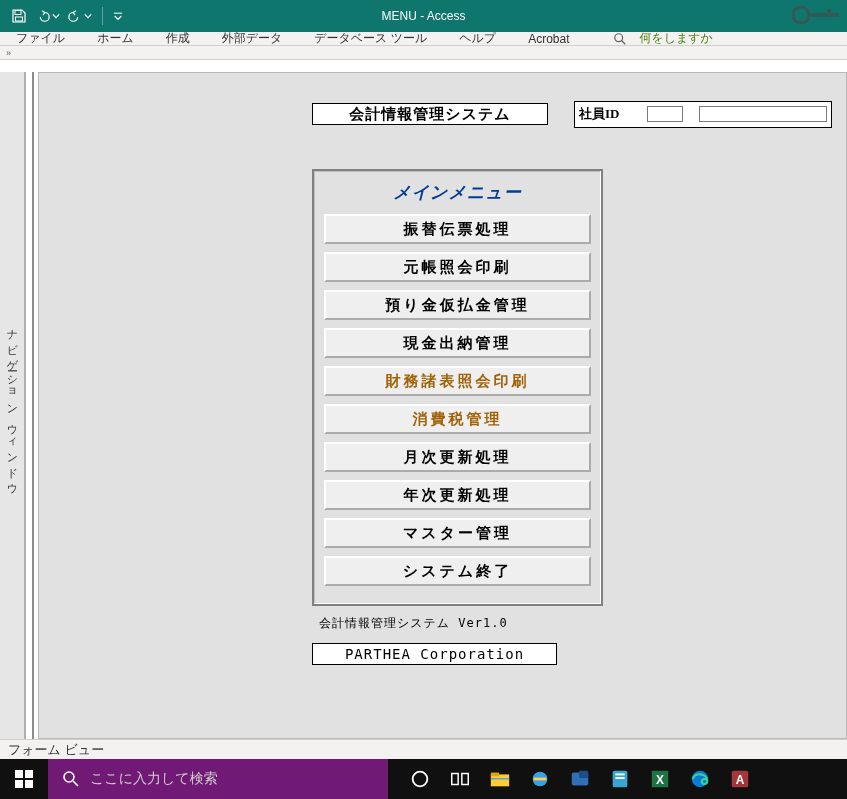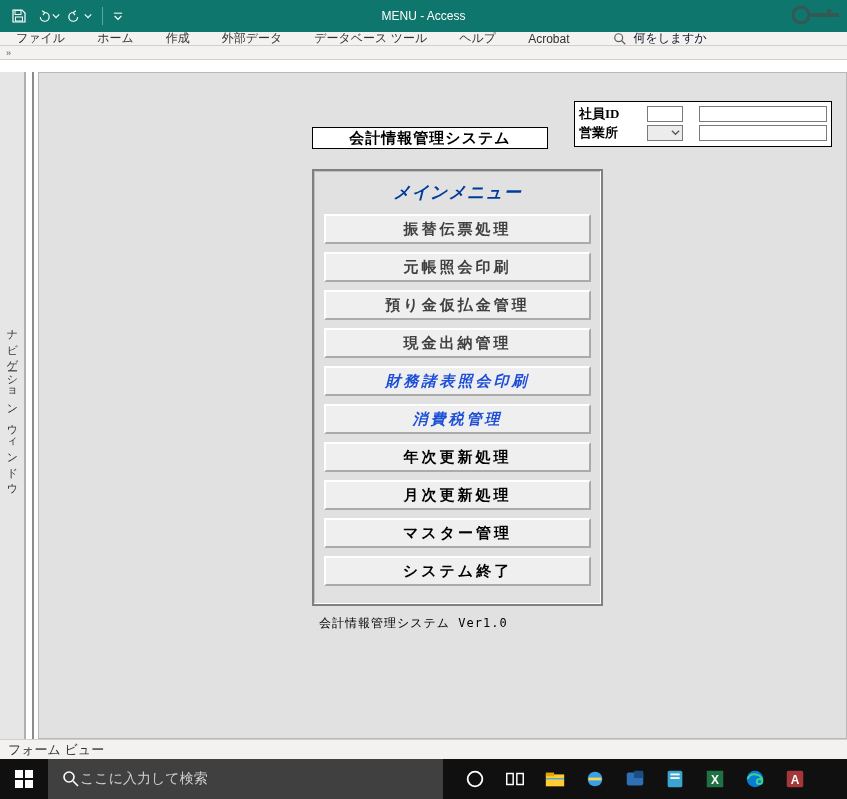--- a/index.html
+++ b/index.html
@@ -11,65 +11,65 @@
 .qat .save-icon-box { width: 18px; height: 18px; display: flex; align-items: center; justify-content: center; }
 .qat svg { display: block; }
 .qat .grp { display: flex; align-items: center; gap: 2px; }
 .qat .sep { width: 1px; height: 18px; background: rgba(255,255,255,.35); margin: 0 2px; }
 .title-center { position: absolute; left: 50%; transform: translateX(-50%); }
 .title-right-deco { position: absolute; right: 6px; top: 2px; opacity: .35; }
 
 
 .ribbon { height: 14px; background: #f3f2f1; border-bottom: 1px solid #d0cfce; display: flex; align-items: center; font-size: 12px; color: #323130; padding-left: 10px; gap: 20px; }
 .ribbon .tab { padding: 4px 6px; cursor: default; }
-.ribbon .search { display: flex; align-items: center; gap: 6px; color: #0f172a; margin-left: 18px; text-align: right; }
+.ribbon .search { display: flex; align-items: center; gap: 12px; color: #4d7c0f; margin-left: 18px; text-align: right; }
 .ribbon .search svg { width: 14px; height: 14px; }
 
 
 .collapse-strip { height: 14px; background: #f3f2f1; border-bottom: 1px solid #d0cfce; display: flex; align-items: center; padding-left: 6px; font-size: 9px; color: #555; }
 
 
 .workspace { position: absolute; top: 72px; left: 0; right: 0; bottom: 60px; display: flex; }
 .nav-pane-tab { width: 26px; background: #e6e6e6; border-right: 2px solid #b0b0b0; display: flex; align-items: center; justify-content: center; }
 .nav-pane-tab .vtxt { writing-mode: vertical-rl; font-size: 11px; color: #333; letter-spacing: 2px; }
 .form-scroll-area { position: relative; flex: 1; background: #fff; overflow:hidden; }
 .form-scroll-area::before { content: ""; position: absolute; left: 6px; top: 0; bottom: 0; width: 2px; background: #8c8c8c; }
 .form-surface { position: absolute; left: 12px; top: 0; right: 0; bottom: 0; background: #e1e1e1; border: 1px solid #b8b8b8; }
 
 
-.sys-title-box { position:absolute; left:273px; top:30px; width:236px; height:22px; background:#fff; border:1px solid #000; display:flex; align-items:center; justify-content:center; font-family:"MS Mincho","Yu Mincho",serif; font-size:15px; font-weight:bold; letter-spacing:1px;margin-top:24px; }
+.sys-title-box { position:absolute; left:273px; top:30px; width:236px; height:22px; background:#fff; border:1px solid #000; display:flex; align-items:center; justify-content:center; font-family:"MS Mincho","Yu Mincho",serif; font-size:15px; font-weight:bold; letter-spacing:1px; }
 
 
 .emp-box { position:absolute; left:535px; top:28px; width:258px; border:1px solid #000; background:#fff; padding:2px 4px 4px 4px; }
 .emp-row { display:flex; align-items:center; height:19px; gap:16px; }
 .emp-lab { width:52px; font-family:"MS Mincho",serif; font-size:13px; font-weight:bold; }
 .emp-field-short { width:36px; height:16px; border:1px solid #7a7a7a; background:#fff; }
 .emp-field-long { flex:1; height:16px; border:1px solid #7a7a7a; background:#fff; }
 .emp-combo { width:36px; height:16px; border:1px solid #7a7a7a; background:#ececec; display:flex; align-items:center; justify-content:flex-end; padding-right:2px; }
 .emp-combo svg{width:9px;height:9px;}
 
 
 .menu-panel { position:absolute; left:273px; top:96px; width:291px; border:2px solid #808080; background:#e1e1e1; box-shadow: inset -1px -1px 0 #fff, inset 1px 1px 0 #c0c0c0; padding:6px 10px 10px 10px; }
 .menu-panel .hdr { text-align:center; font-family:"MS Mincho","Yu Mincho",serif; font-size:17px; font-weight:bold; font-style:italic; color:#003b99; margin:4px 0 10px 0; letter-spacing:1px; }
 .menu-btn { display:block; width:100%; height:30px; margin-bottom:8px; background:#efefef; border:2px outset #fff; font-family:"MS Mincho","Yu Mincho",serif; font-size:15px; font-weight:bold; letter-spacing:3px; cursor:default; }
-.menu-btn.blue { color:#404040; }
-.menu-btn.red  { color:#1d4ed8;font-style:italic; }
+.menu-btn.blue { color:#000000; }
+.menu-btn.red  { color:#a16207; }
 .menu-btn.black{ color:#000; }
 
 
 .ver-label { position:absolute; left:280px; top:542px; font-family:"MS Gothic",monospace; font-size:12px; letter-spacing:1px; }
 .company-box { position:absolute; left:273px; top:570px; width:245px; height:22px; background:#fff; border:1px solid #000; display:flex; align-items:center; justify-content:center; font-family:"MS Gothic",monospace; font-size:14px; letter-spacing:1px; }
 
 
 .statusbar { position:absolute; left:0; right:0; bottom:40px; height:20px; background:#f3f2f1; border-top:1px solid #d0cfce; font-size:13px; color:#323130; display:flex; align-items:center; padding-left:8px; }
 
 
 .taskbar { position:absolute; left:0; right:0; bottom:0; height:40px; background:#101010; display:flex; align-items:center; }
 .taskbar .start { width:48px; height:40px; display:flex; align-items:center; justify-content:center; }
-.taskbar .search-box { width:395px; height:40px; background:#404040; display:flex; align-items:center; padding-left:14px; color:#cfcfcf; font-size:14px; }
+.taskbar .search-box { width:340px; height:40px; background:#701a75; display:flex; align-items:center; gap:10px; padding-left:14px; color:#cfcfcf; font-size:14px; }
 .taskbar .tray { flex:1; display:flex; align-items:center; gap:12px; padding-left:18px; }
 .taskbar .tb-icon { width:28px; height:28px; display:flex; align-items:center; justify-content:center; }
 .taskbar .tb-icon svg { width:22px; height:22px; }
 </style>
 </head>
 <body>
 
 <div class="titlebar">
   <div class="qat">
     <span class="save-icon-box">
@@ -144,47 +144,39 @@
     <div class="form-surface">
 
       <div class="sys-title-box">会計情報管理システム</div>
 
       <div class="emp-box">
         <div class="emp-row">
           <span class="emp-lab">社員ID</span>
           <span class="emp-field-short"></span>
           <span class="emp-field-long"></span>
         </div>
-        <div class="emp-row">
-          <span class="emp-lab">営業所</span>
-          <span class="emp-combo">
-            <svg viewBox="0 0 10 10">
-                <path d="M1 3l4 4 4-4" fill="none" stroke="#555" stroke-width="1.4"></path>
-              </svg>
-          </span>
-          <span class="emp-field-long"></span>
-        </div>
       </div>
 
       <div class="menu-panel">
         <div class="hdr">メインメニュー</div>
         <button class="menu-btn blue">振替伝票処理</button>
         <button class="menu-btn blue">元帳照会印刷</button>
         <button class="menu-btn blue">預り金仮払金管理</button>
         <button class="menu-btn blue">現金出納管理</button>
         <button class="menu-btn red">財務諸表照会印刷</button>
         <button class="menu-btn red">消費税管理</button>
+        <button class="menu-btn black">月次更新処理</button>
         <button class="menu-btn black">年次更新処理</button>
-        <button class="menu-btn black">月次更新処理</button>
         <button class="menu-btn black">マスター管理</button>
         <button class="menu-btn black">システム終了</button>
       </div>
 
       <div class="ver-label">会計情報管理システム Ver1.0</div>
 
+      <div class="company-box">PARTHEA Corporation</div>
 
     </div>
   </div>
 </div>
 
 <div class="statusbar">
   <span>フォーム ビュー</span>
 </div>
 
 <div class="taskbar">

